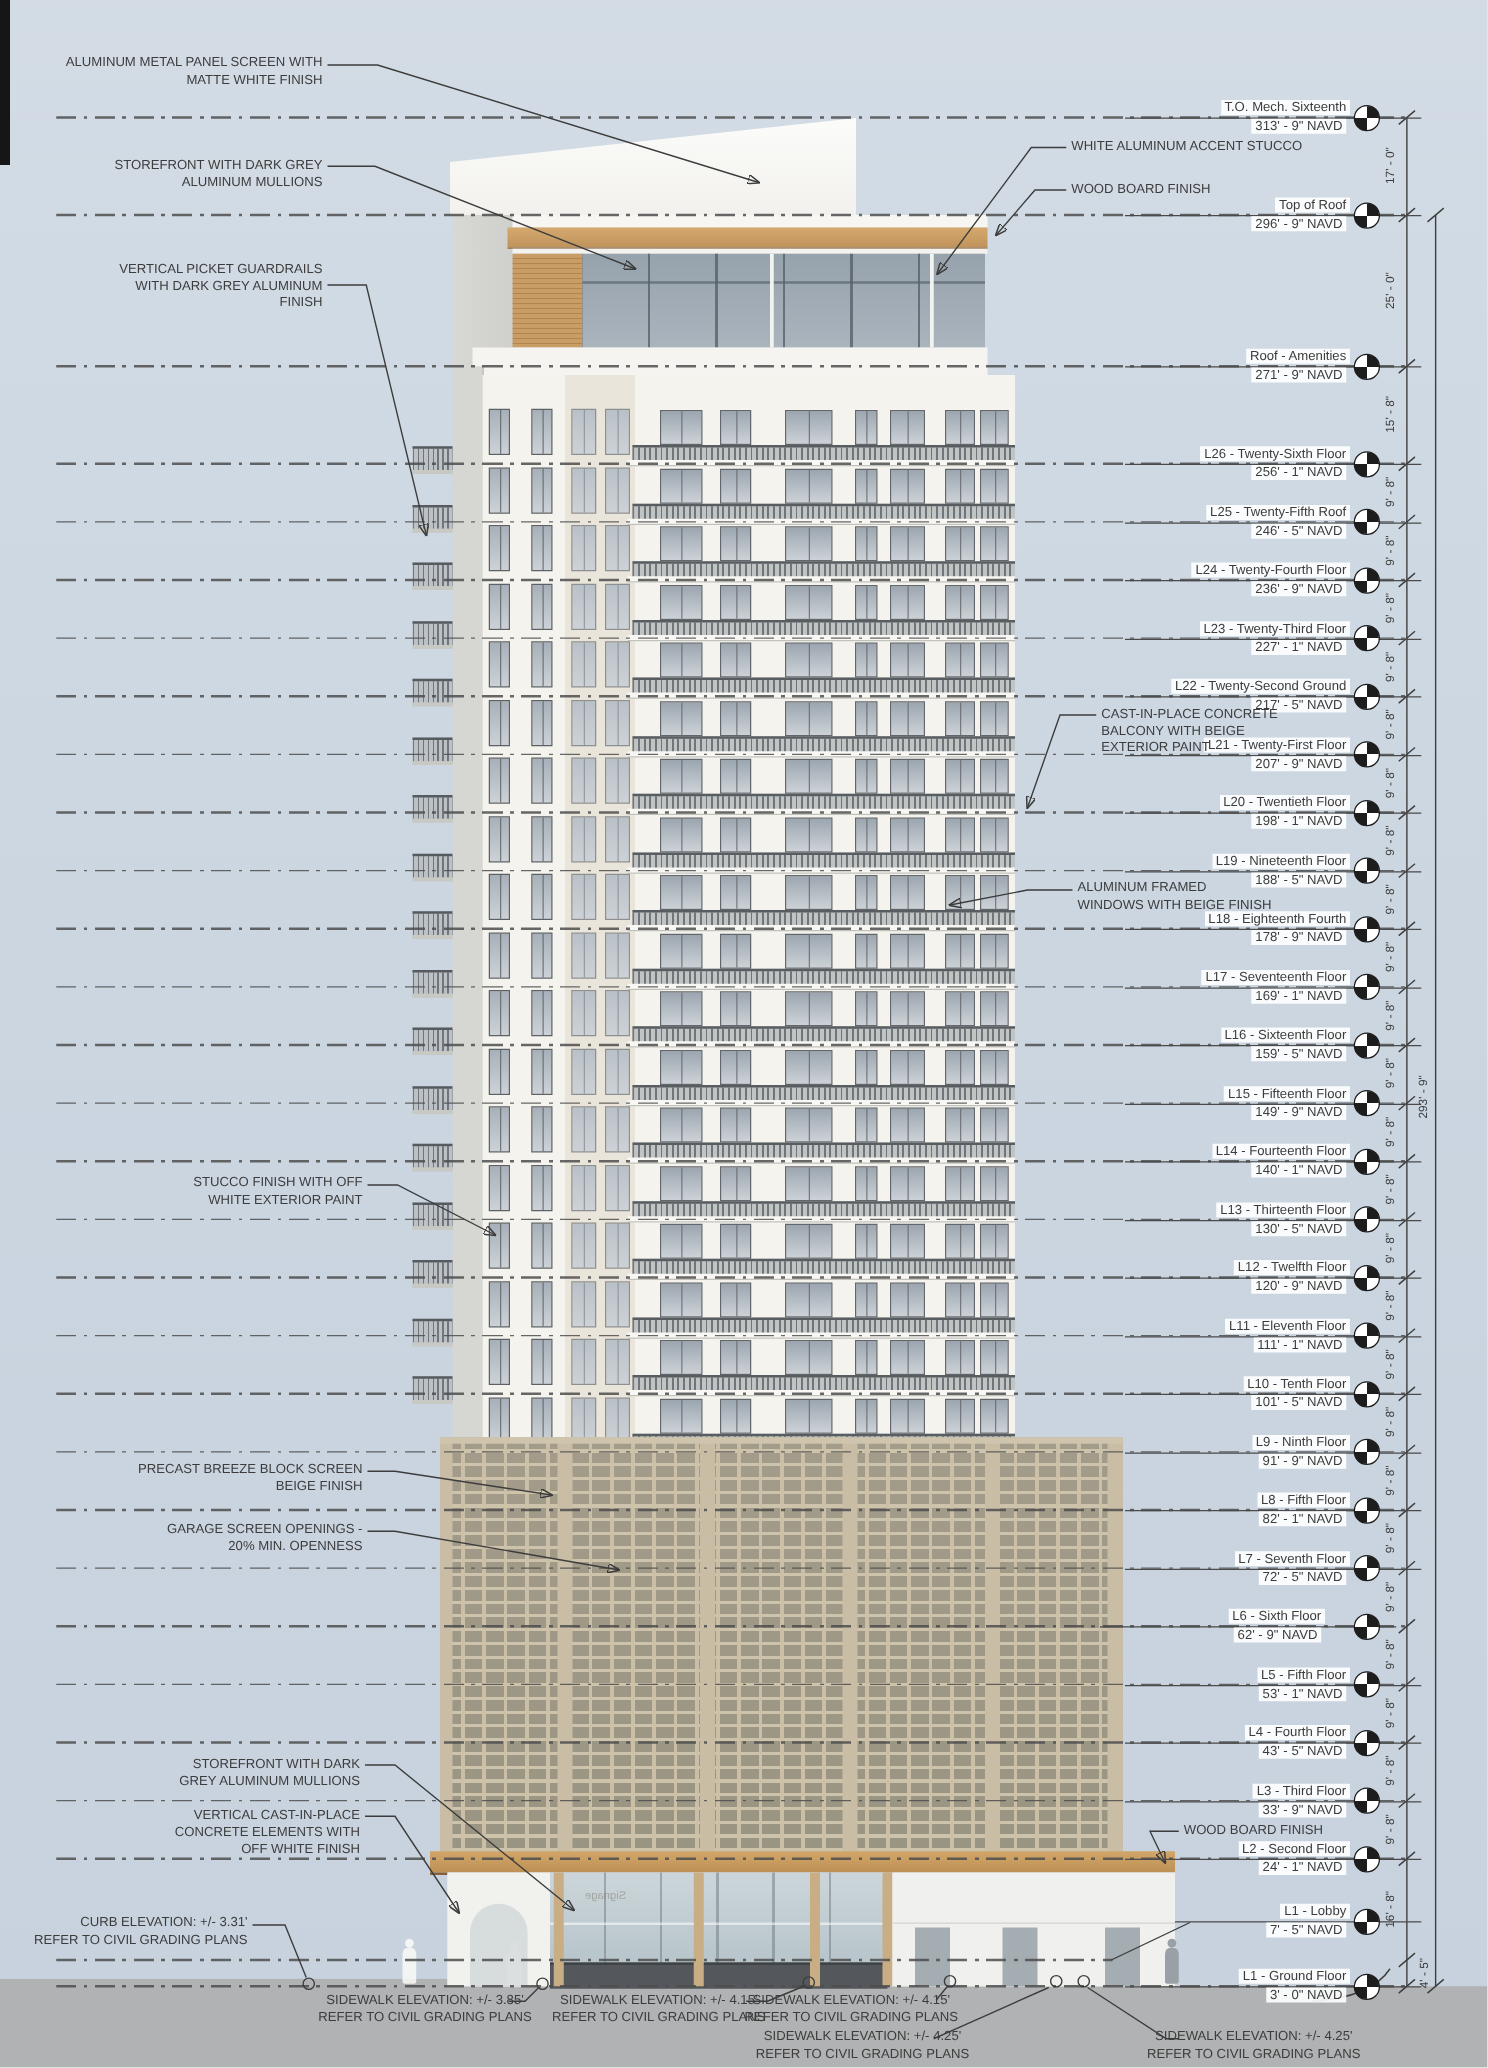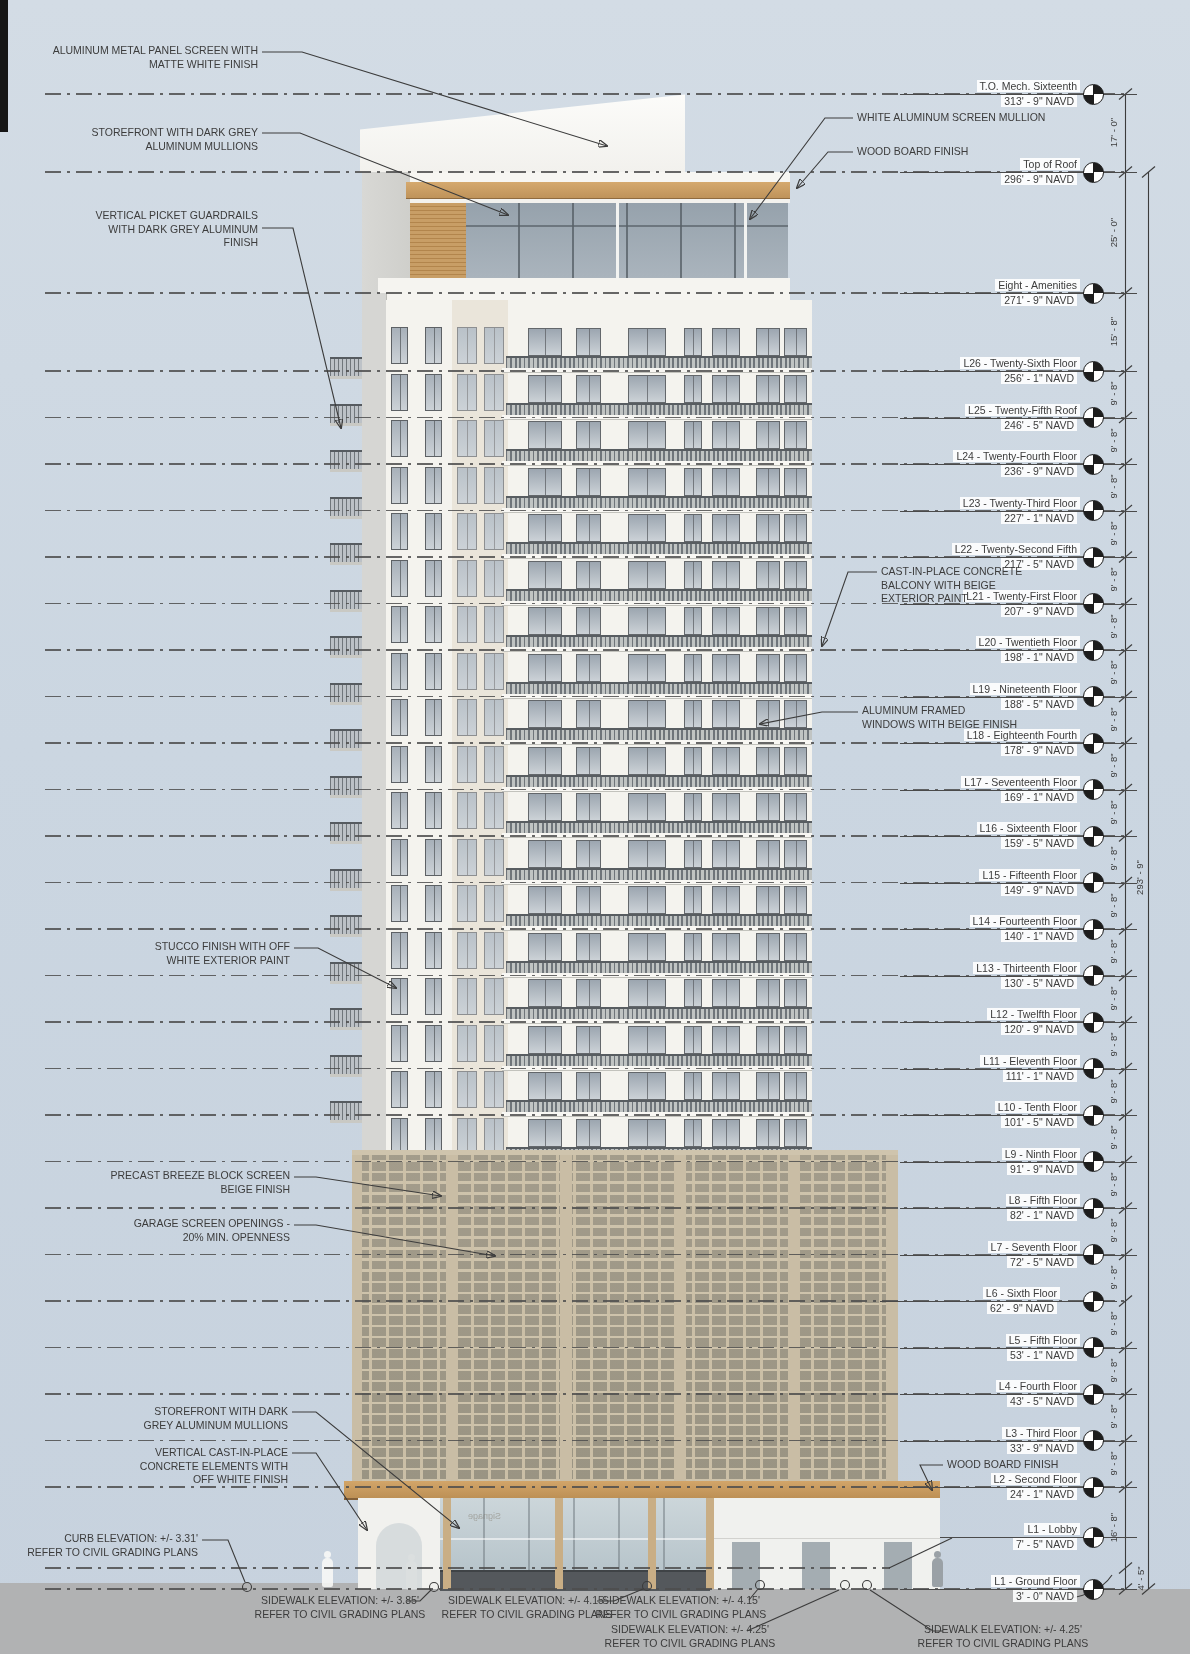--- a/index.html
+++ b/index.html
@@ -875,21 +875,21 @@
         <div class="r1"><span>T.O. Mech. Sixteenth</span></div>
         <div class="r2"><span>313' - 9" NAVD</span></div>
       </div>
       <div class="abs datum" style="position: absolute; left: 1083px; top: 83.5px;"></div>
       <div class="abs txt lvl" style="position: absolute; left: 900px; top: 158px; width: 237px;">
         <div class="r1"><span>Top of Roof</span></div>
         <div class="r2"><span>296' - 9" NAVD</span></div>
       </div>
       <div class="abs datum" style="position: absolute; left: 1083px; top: 161.5px;"></div>
       <div class="abs txt lvl" style="position: absolute; left: 900px; top: 279px; width: 237px;">
-        <div class="r1"><span>Eight - Amenities</span></div>
+        <div class="r1"><span>Roof - Amenities</span></div>
         <div class="r2"><span>271' - 9" NAVD</span></div>
       </div>
       <div class="abs datum" style="position: absolute; left: 1083px; top: 282.5px;"></div>
       <div class="abs txt lvl" style="position: absolute; left: 900px; top: 357px; width: 237px;">
         <div class="r1"><span>L26 - Twenty-Sixth Floor</span></div>
         <div class="r2"><span>256' - 1" NAVD</span></div>
       </div>
       <div class="abs datum" style="position: absolute; left: 1083px; top: 360.5px;"></div>
       <div class="abs txt lvl" style="position: absolute; left: 900px; top: 403.5px; width: 237px;">
         <div class="r1"><span>L25 - Twenty-Fifth Roof</span></div>
@@ -900,21 +900,21 @@
         <div class="r1"><span>L24 - Twenty-Fourth Floor</span></div>
         <div class="r2"><span>236' - 9" NAVD</span></div>
       </div>
       <div class="abs datum" style="position: absolute; left: 1083px; top: 453.5px;"></div>
       <div class="abs txt lvl" style="position: absolute; left: 900px; top: 496.5px; width: 237px;">
         <div class="r1"><span>L23 - Twenty-Third Floor</span></div>
         <div class="r2"><span>227' - 1" NAVD</span></div>
       </div>
       <div class="abs datum" style="position: absolute; left: 1083px; top: 500px;"></div>
       <div class="abs txt lvl" style="position: absolute; left: 900px; top: 543px; width: 237px;">
-        <div class="r1"><span>L22 - Twenty-Second Fifth</span></div>
+        <div class="r1"><span>L22 - Twenty-Second Ground</span></div>
         <div class="r2"><span>217' - 5" NAVD</span></div>
       </div>
       <div class="abs datum" style="position: absolute; left: 1083px; top: 546.5px;"></div>
       <div class="abs txt lvl" style="position: absolute; left: 900px; top: 589.5px; width: 237px;">
         <div class="r1"><span>L21 - Twenty-First Floor</span></div>
         <div class="r2"><span>207' - 9" NAVD</span></div>
       </div>
       <div class="abs datum" style="position: absolute; left: 1083px; top: 593px;"></div>
       <div class="abs txt lvl" style="position: absolute; left: 900px; top: 636px; width: 237px;">
         <div class="r1"><span>L20 - Twentieth Floor</span></div>
@@ -1083,21 +1083,21 @@
       <div class="abs txt callout" style="position: absolute; left: -12px; top: 1405px; width: 300px; text-align: right;">
         <div>STOREFRONT WITH DARK</div>
         <div>GREY ALUMINUM MULLIONS</div>
       </div>
       <div class="abs txt callout" style="position: absolute; left: -12px; top: 1446px; width: 300px; text-align: right;">
         <div>VERTICAL CAST-IN-PLACE</div>
         <div>CONCRETE ELEMENTS WITH</div>
         <div>OFF WHITE FINISH</div>
       </div>
       <div class="abs txt callout" style="position: absolute; left: 857px; top: 111px; width: 300px; text-align: left;">
-        <div>WHITE ALUMINUM SCREEN MULLION</div>
+        <div>WHITE ALUMINUM ACCENT STUCCO</div>
       </div>
       <div class="abs txt callout" style="position: absolute; left: 857px; top: 145px; width: 300px; text-align: left;">
         <div>WOOD BOARD FINISH</div>
       </div>
       <div class="abs txt callout" style="position: absolute; left: 881px; top: 565px; width: 300px; text-align: left;">
         <div>CAST-IN-PLACE CONCRETE</div>
         <div>BALCONY WITH BEIGE</div>
         <div>EXTERIOR PAINT</div>
       </div>
       <div class="abs txt callout" style="position: absolute; left: 862px; top: 704px; width: 300px; text-align: left;">

